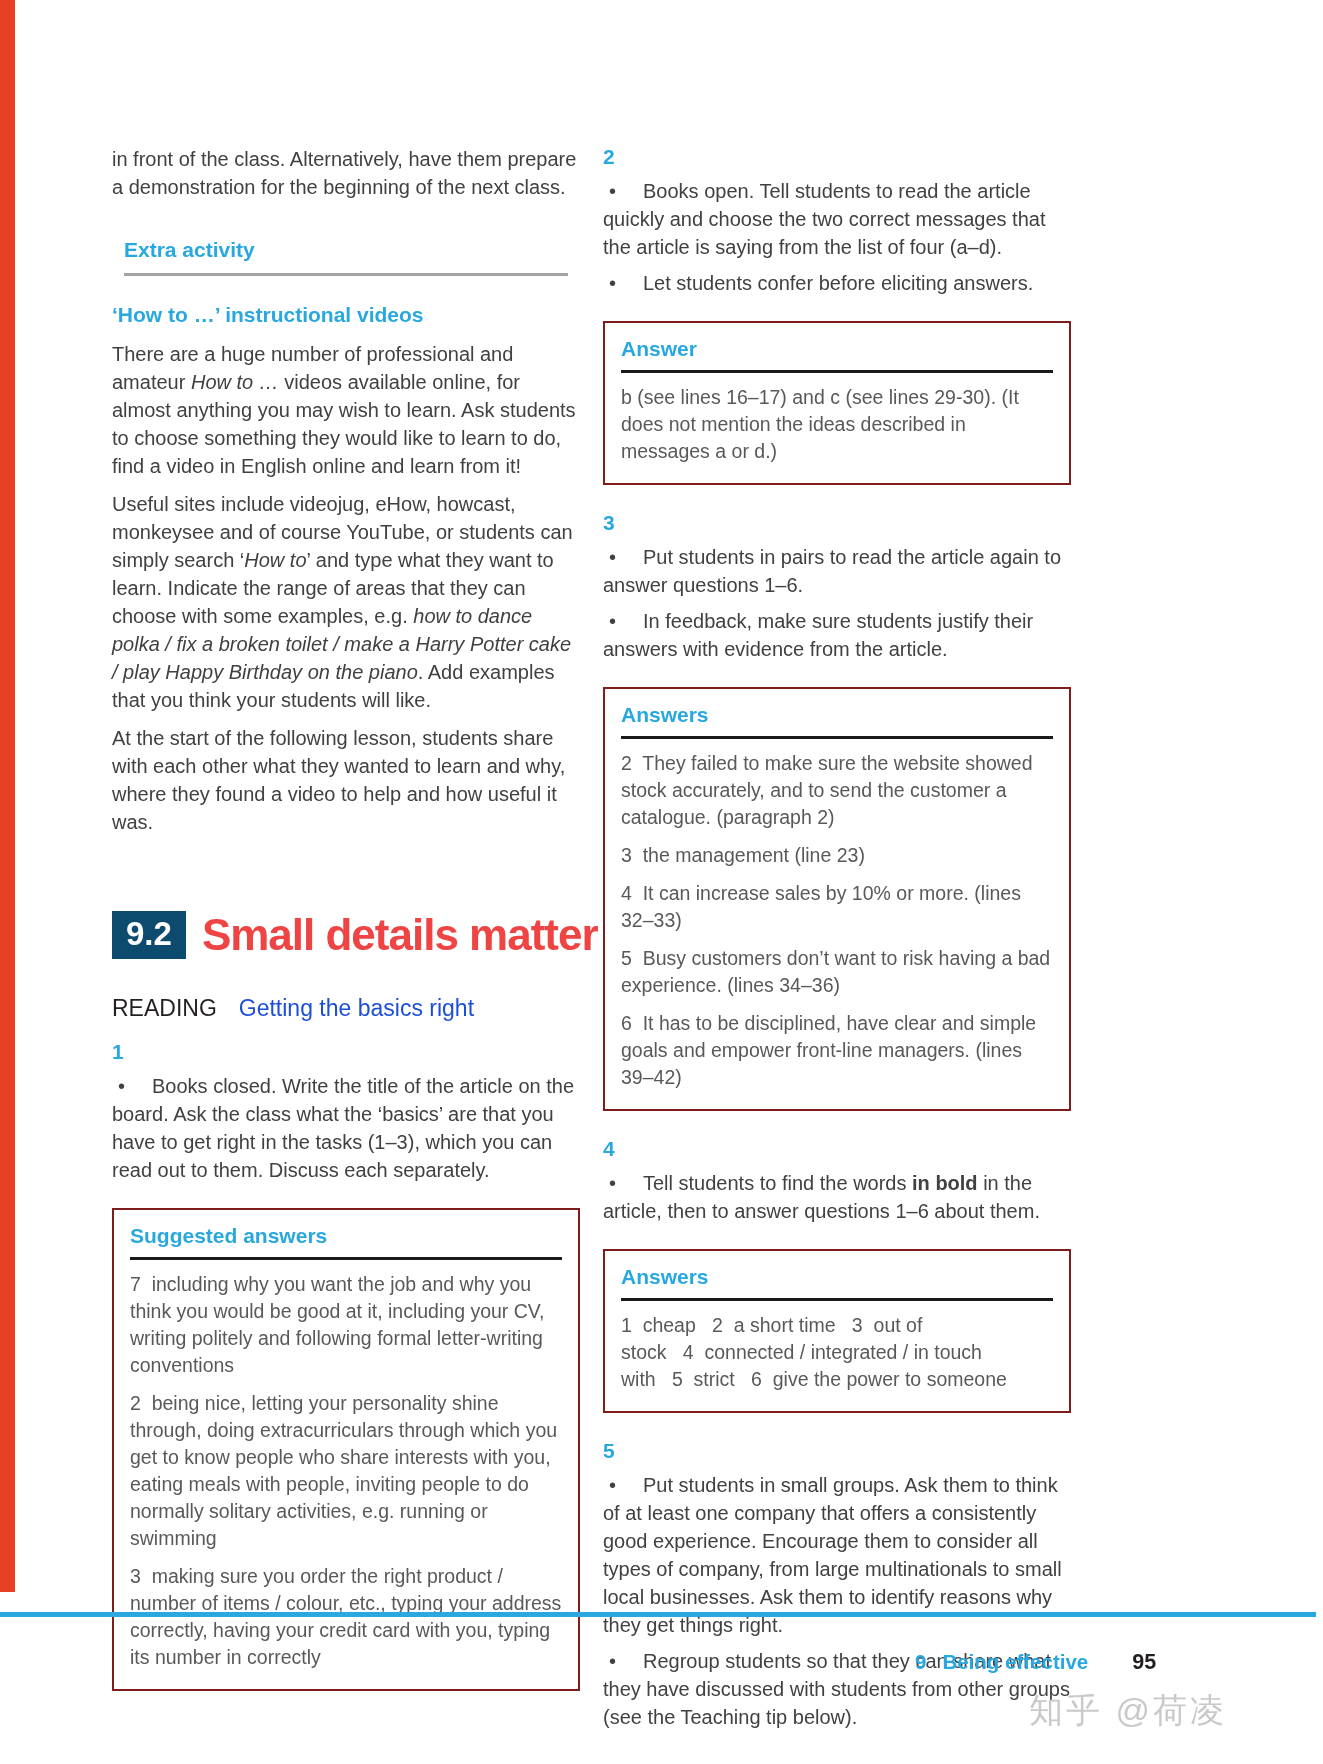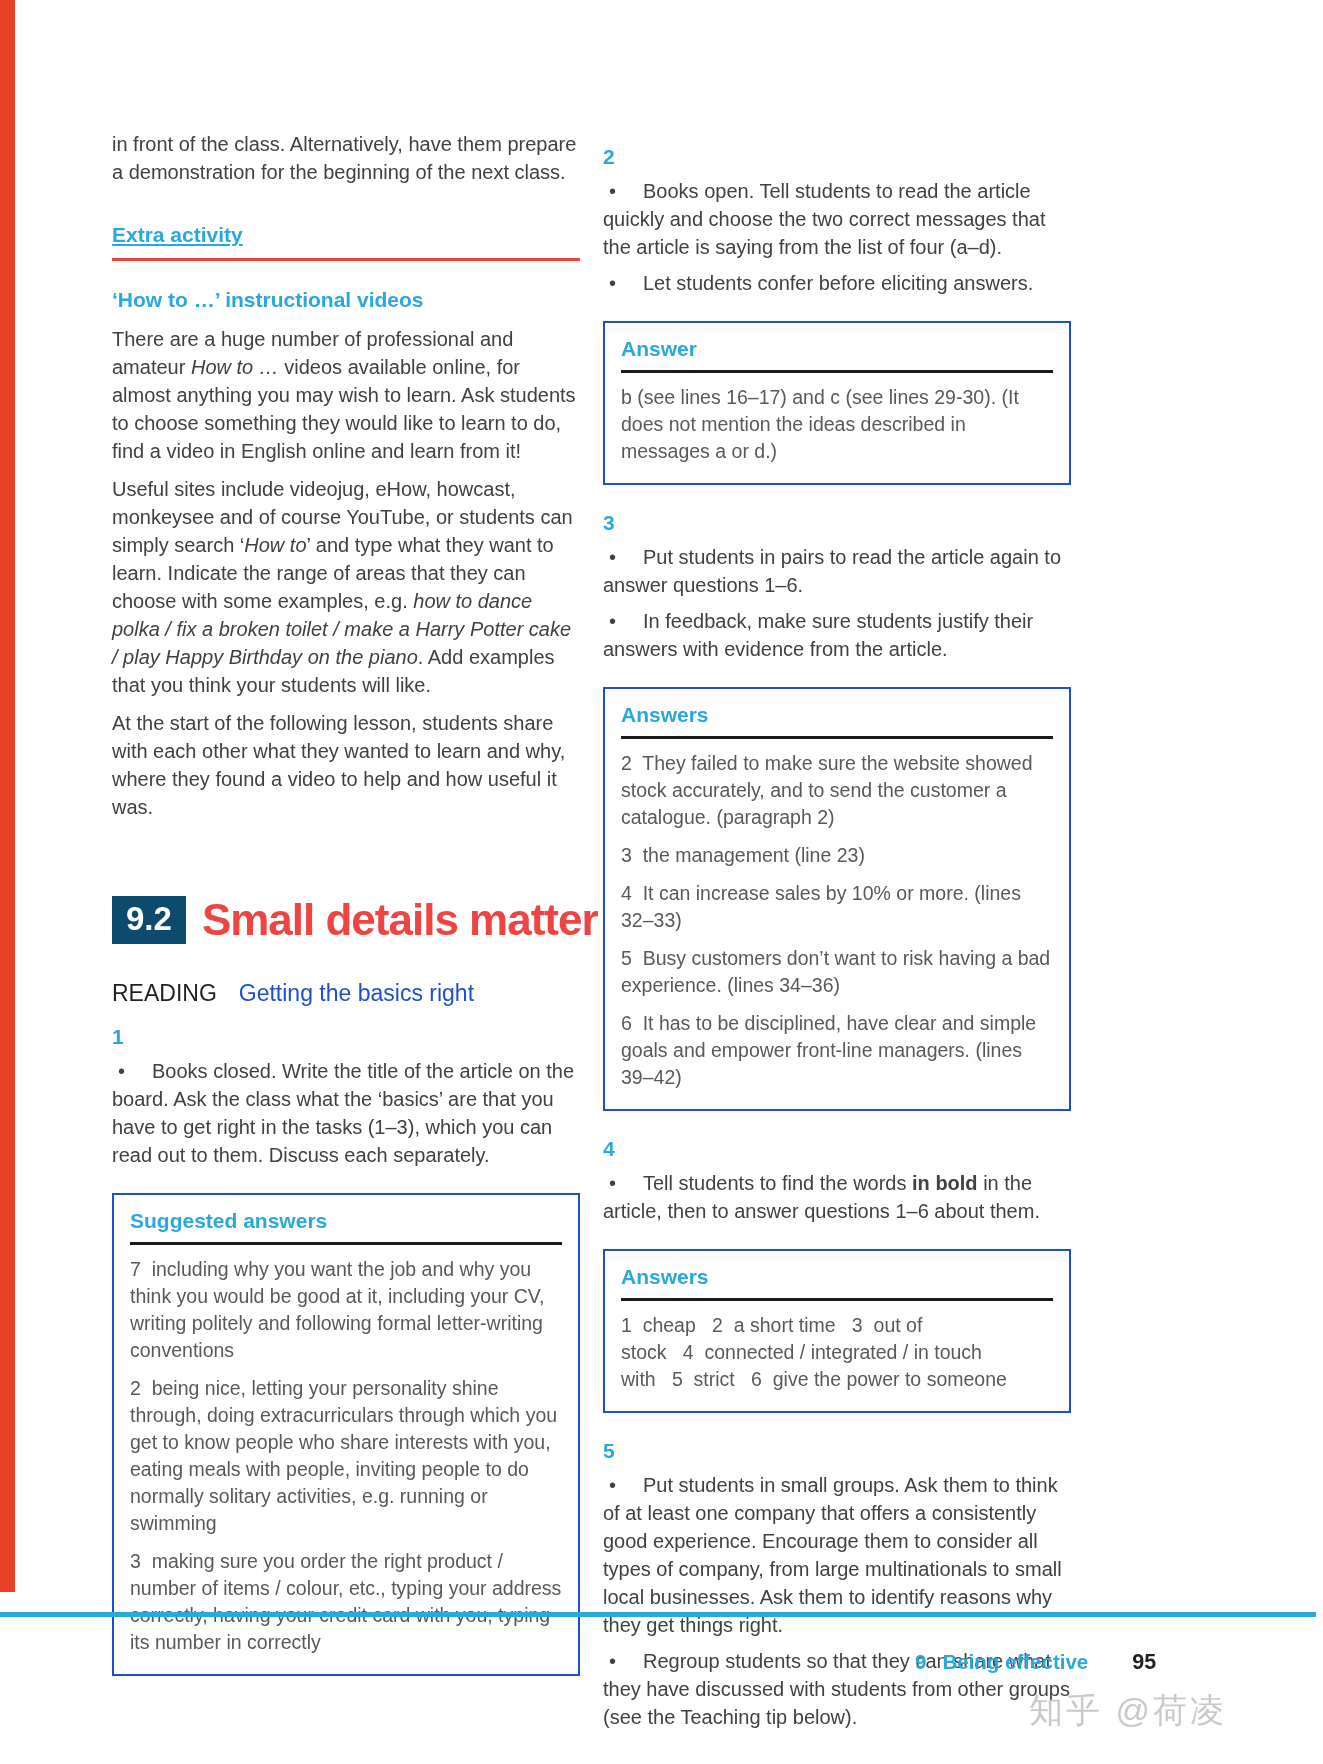--- a/index.html
+++ b/index.html
@@ -1,38 +1,38 @@
 <!DOCTYPE html>
 <html><head>
 <meta charset="utf-8">
 <style>
   html,body{margin:0;padding:0;background:#ffffff;}
   .page{position:relative;width:1323px;height:1764px;background:#ffffff;overflow:hidden;
         font-family:"Liberation Sans",sans-serif;color:#414042;}
   .red-strip{position:absolute;left:0;top:0;width:15px;height:1592px;background:#e74125;}
   .col{position:absolute;width:468px;}
-  .col-left{left:112px;top:130px;}
+  .col-left{left:112px;top:145px;}
   .col-right{left:603px;top:145px;}
   .body{margin:0;font-size:20px;line-height:28px;color:#414042;}
   .mt10{margin-top:10px;}
-  .rule-head{margin:36px 0 0;font-size:21px;line-height:26px;color:#29a8df;font-weight:bold;
-             border-bottom:3px solid #ef4444;padding-bottom:10px;text-decoration:underline;}
+  .rule-head{margin:36px 12px 0;font-size:21px;line-height:26px;color:#29a8df;font-weight:bold;
+             border-bottom:3px solid #a3a3a3;padding-bottom:10px;}
   .sub-head{margin:26px 0 0;font-size:21px;line-height:26px;color:#29a8df;font-weight:bold;}
   .first-para{margin-top:12px;}
   .section-header{margin-top:74px;display:flex;align-items:center;gap:16px;}
   .badge{background:#0c4a6e;color:#ffffff;font-weight:bold;font-size:33px;line-height:40px;
          padding:3px 14px 5px;}
   .section-title{color:#ef4444;font-weight:bold;font-size:44px;letter-spacing:-1px;white-space:nowrap;}
   .reading-line{margin-top:34px;font-size:23px;line-height:28px;}
   .reading-label{color:#231f20;font-weight:normal;}
   .reading-sub{color:#1d4ed8;margin-left:22px;}
   .act-num{margin-top:18px;color:#29a8df;font-weight:bold;font-size:21px;line-height:24px;}
   .bullet{margin-top:8px;}
   .dot{display:inline-block;width:40px;padding-left:6px;box-sizing:border-box;}
-  .answer-box{margin-top:24px;border:2px solid #1d4ed8;padding:14px 16px 18px;color:#58595b;}
+  .answer-box{margin-top:24px;border:2px solid #7f1d1d;padding:14px 16px 18px;color:#58595b;}
   .box-title{color:#29a8df;font-weight:bold;font-size:21px;line-height:24px;
              padding-bottom:9px;border-bottom:3px solid #1a1a1a;}
   .box-item{margin:11px 0 0;font-size:19.5px;line-height:27px;white-space:pre-wrap;color:#58595b;}
   .seg-i{font-style:italic;}
   .seg-b{font-weight:bold;}
   .footer-rule{position:absolute;top:1612px;left:0;width:1316px;height:5px;background:#2aa9e0;}
   .footer{position:absolute;top:1650px;left:915px;display:flex;align-items:baseline;
           font-weight:bold;font-size:20.5px;}
   .f-ch{color:#29a8df;}
   .f-title{color:#29a8df;margin-left:16px;}

